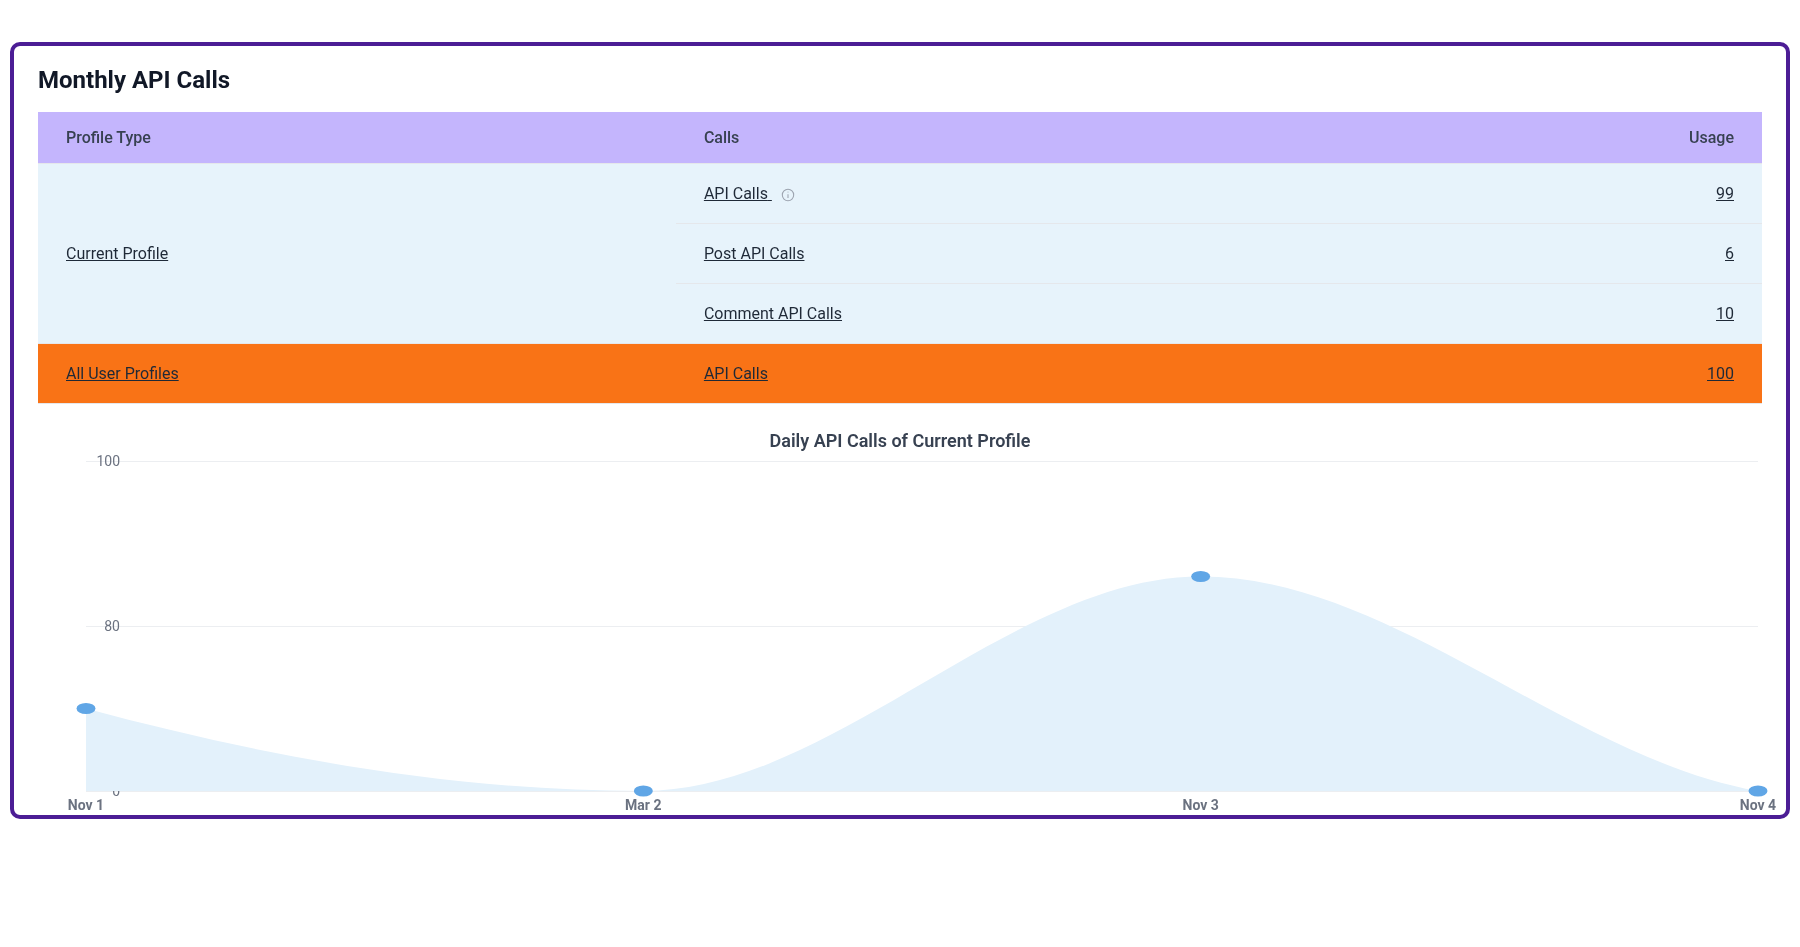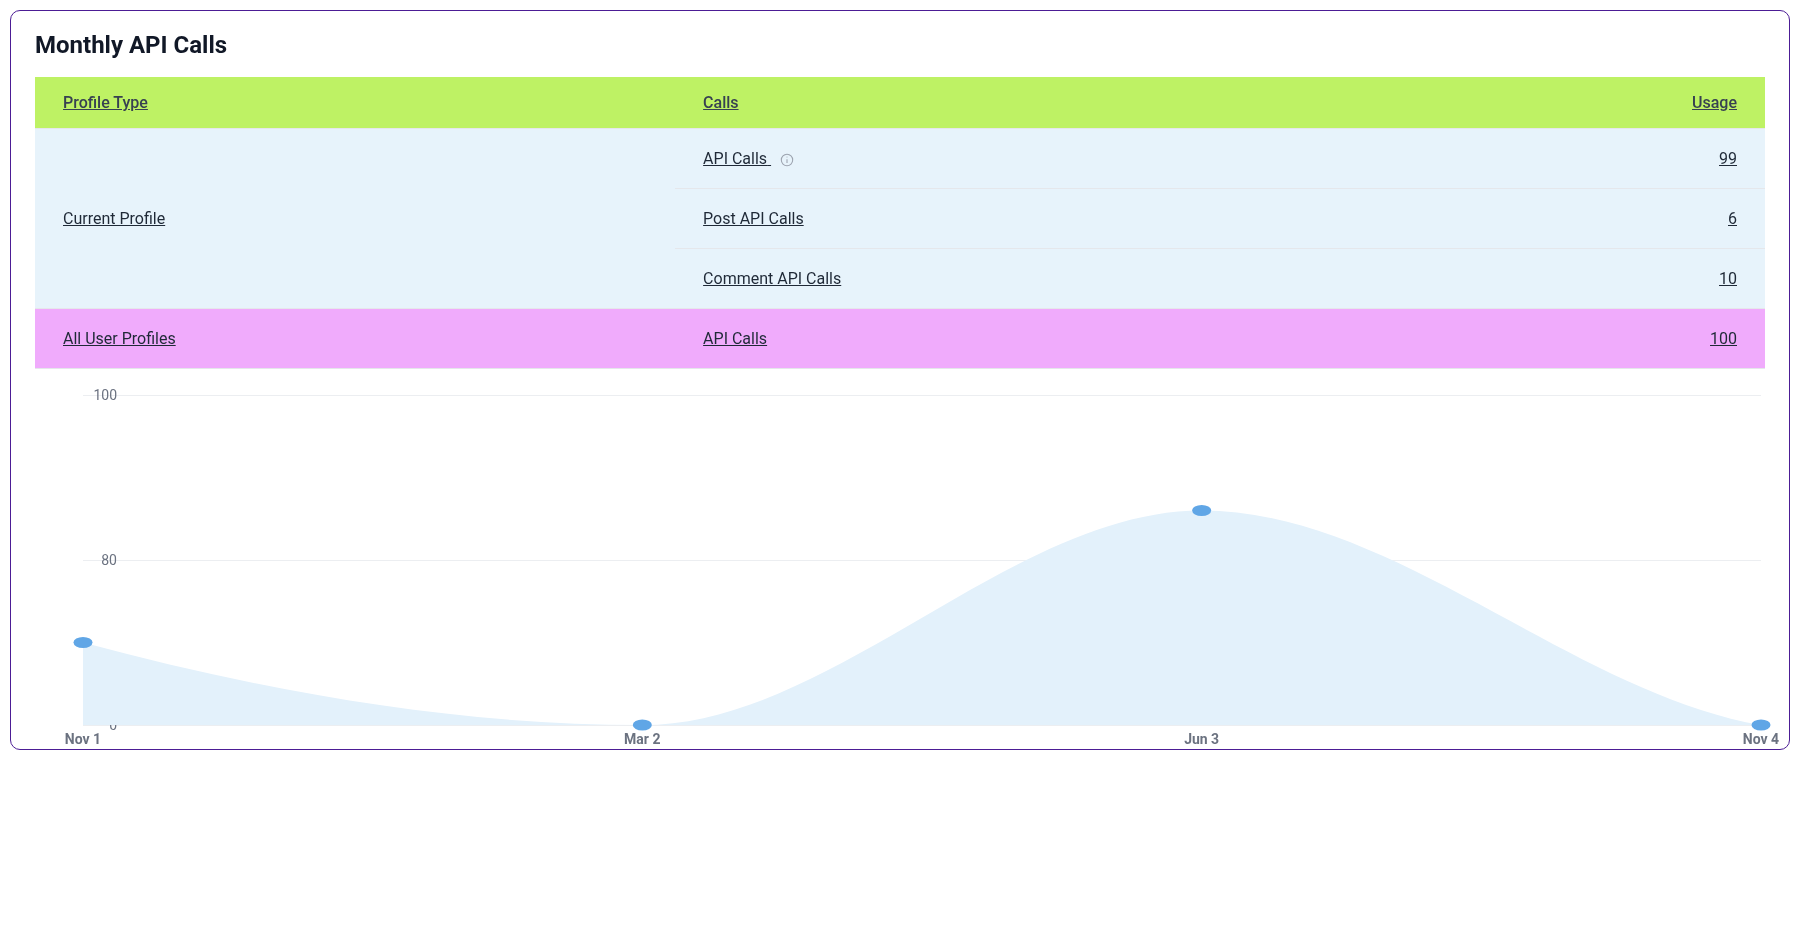--- a/index.html
+++ b/index.html
@@ -4,55 +4,55 @@
 <style>
   * { box-sizing: border-box; }
   body {
     margin: 0;
     padding: 10px;
     font-family: -apple-system, BlinkMacSystemFont, "Segoe UI", Roboto, "Helvetica Neue", Arial, sans-serif;
     background: #fff;
     color: #1f2937;
   }
   .card {
-    border: 1px solid #4c1d95;
+    border: 4px solid #4c1d95;
     border-radius: 10px;
     padding: 20px 24px 24px 24px;
     width: 100%;
+    margin-top: 32px;
   }
   .title {
     font-size: 24px;
     font-weight: 700;
     color: #111827;
     margin: 0 0 18px 0;
   }
   table.api-table {
     width: 100%;
     border-collapse: collapse;
   }
   table.api-table th {
     text-align: left;
     font-weight: 500;
     color: #374151;
-    background: #bef264;
+    background: #c4b5fd;
     padding: 16px 28px;
     border-bottom: 1px solid #e5e7eb;
     font-size: 16px;
-    text-decoration: underline;
   }
   table.api-table th.right, table.api-table td.right { text-align: right; }
   table.api-table td {
     padding: 20px 28px;
     border-bottom: 1px solid #e5e7eb;
     font-size: 16px;
     color: #1f2937;
     text-decoration: underline;
   }
   tr.section-blue td { background: #e7f3fb; }
-  tr.section-green td { background: #f0abfc; }
+  tr.section-green td { background: #f97316; }
   .info-icon {
     display: inline-flex;
     align-items: center;
     justify-content: center;
     width: 16px;
     height: 16px;
     margin-left: 8px;
     vertical-align: middle;
     color: #9ca3af;
   }
@@ -153,34 +153,35 @@
       </tr>
       <tr class="section-green">
         <td>All User Profiles</td>
         <td>API Calls</td>
         <td class="right">100</td>
       </tr>
     </tbody>
   </table>
 
   <div class="chart-wrap">
+    <div class="chart-title">Daily API Calls of Current Profile</div>
     <div class="chart-area">
       <div class="plot">
 
         <div class="gridline" style="top:0%"></div>
         <div class="gridline" style="top:50%"></div>
         <div class="gridline" style="top:100%"></div>
 
         <span class="ylabel" style="top:0%">100</span>
         <span class="ylabel" style="top:50%">80</span>
         <span class="ylabel" style="top:100%">0</span>
 
         <span class="xlabel" style="left:0%">Nov 1</span>
         <span class="xlabel" style="left:33.333%">Mar 2</span>
-        <span class="xlabel" style="left:66.666%">Jun 3</span>
+        <span class="xlabel" style="left:66.666%">Nov 3</span>
         <span class="xlabel" style="left:100%">Nov 4</span>
 
         <svg class="series" viewBox="0 0 300 100" preserveAspectRatio="none">
           <path d="M0,75 C33,90 66,100 100,100 C134,100 166,35 200,35 C234,35 266,90 300,100 L300,100 L0,100 Z" fill="#e3f1fb" stroke="none"></path>
         </svg>
         <svg class="series" viewBox="0 0 300 100" preserveAspectRatio="none" style="overflow:visible">
           <circle class="point" cx="0" cy="75" r="1.7" vector-effect="non-scaling-stroke"></circle>
           <circle class="point" cx="100" cy="100" r="1.7" vector-effect="non-scaling-stroke"></circle>
           <circle class="point" cx="200" cy="35" r="1.7" vector-effect="non-scaling-stroke"></circle>
           <circle class="point" cx="300" cy="100" r="1.7" vector-effect="non-scaling-stroke"></circle>

